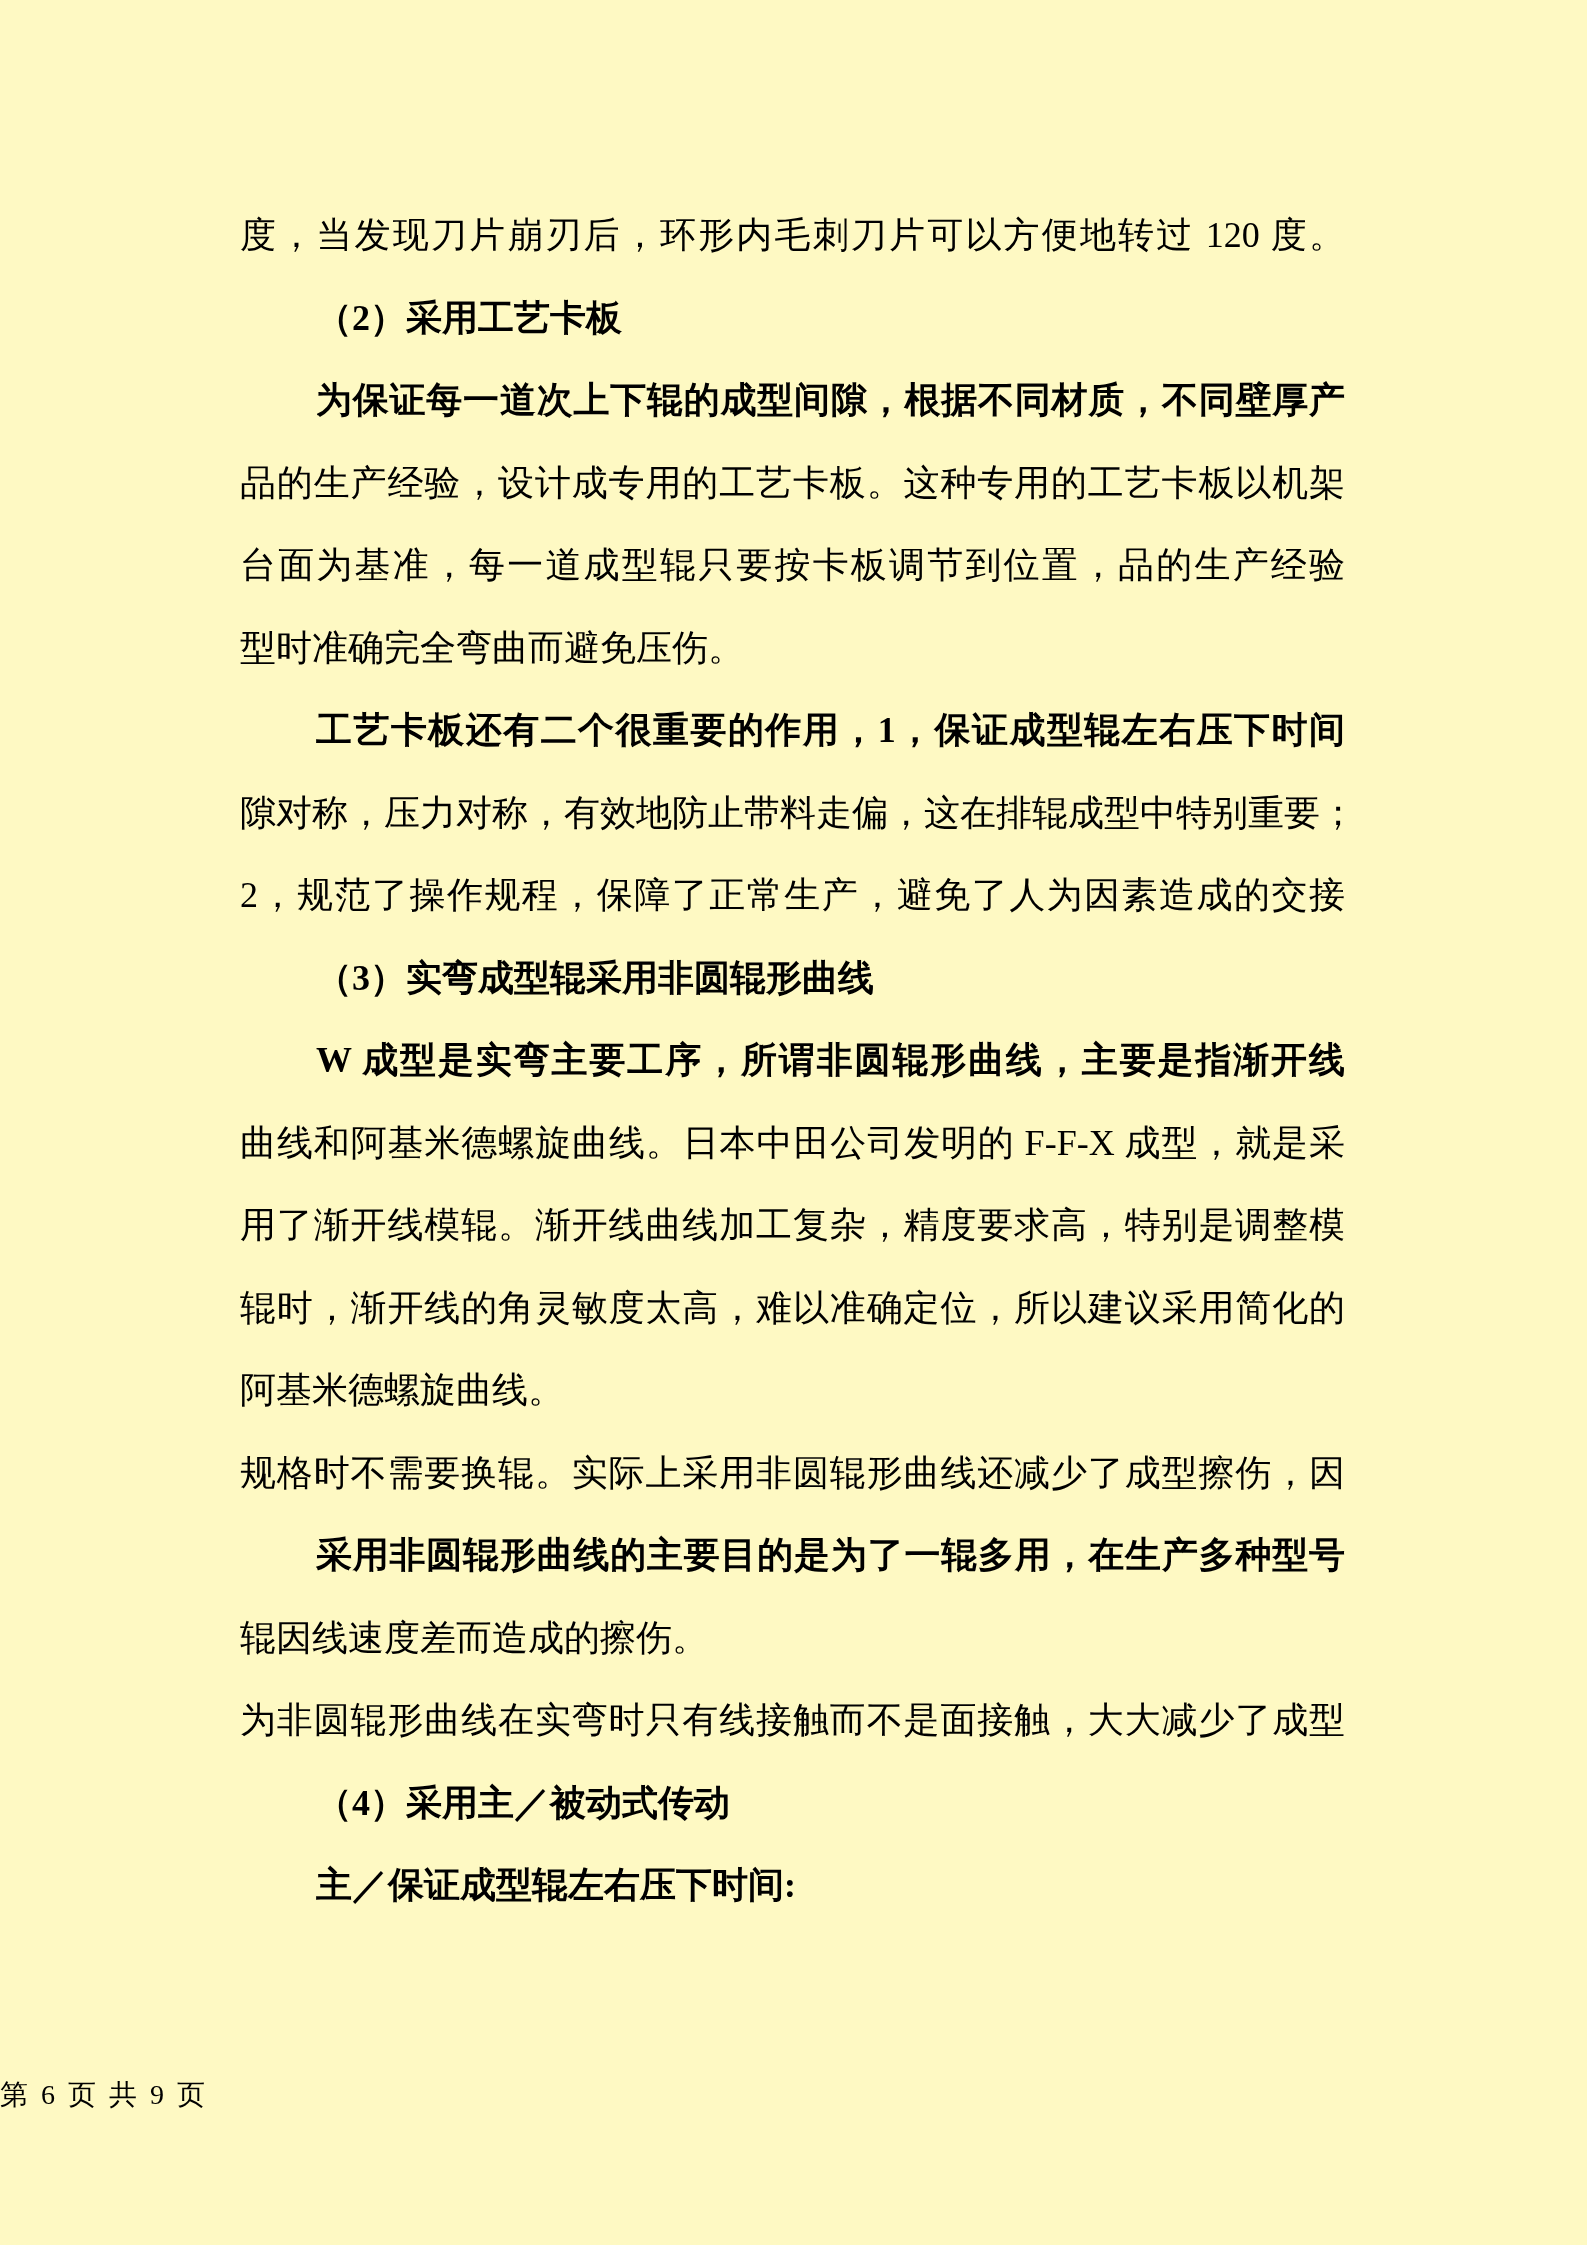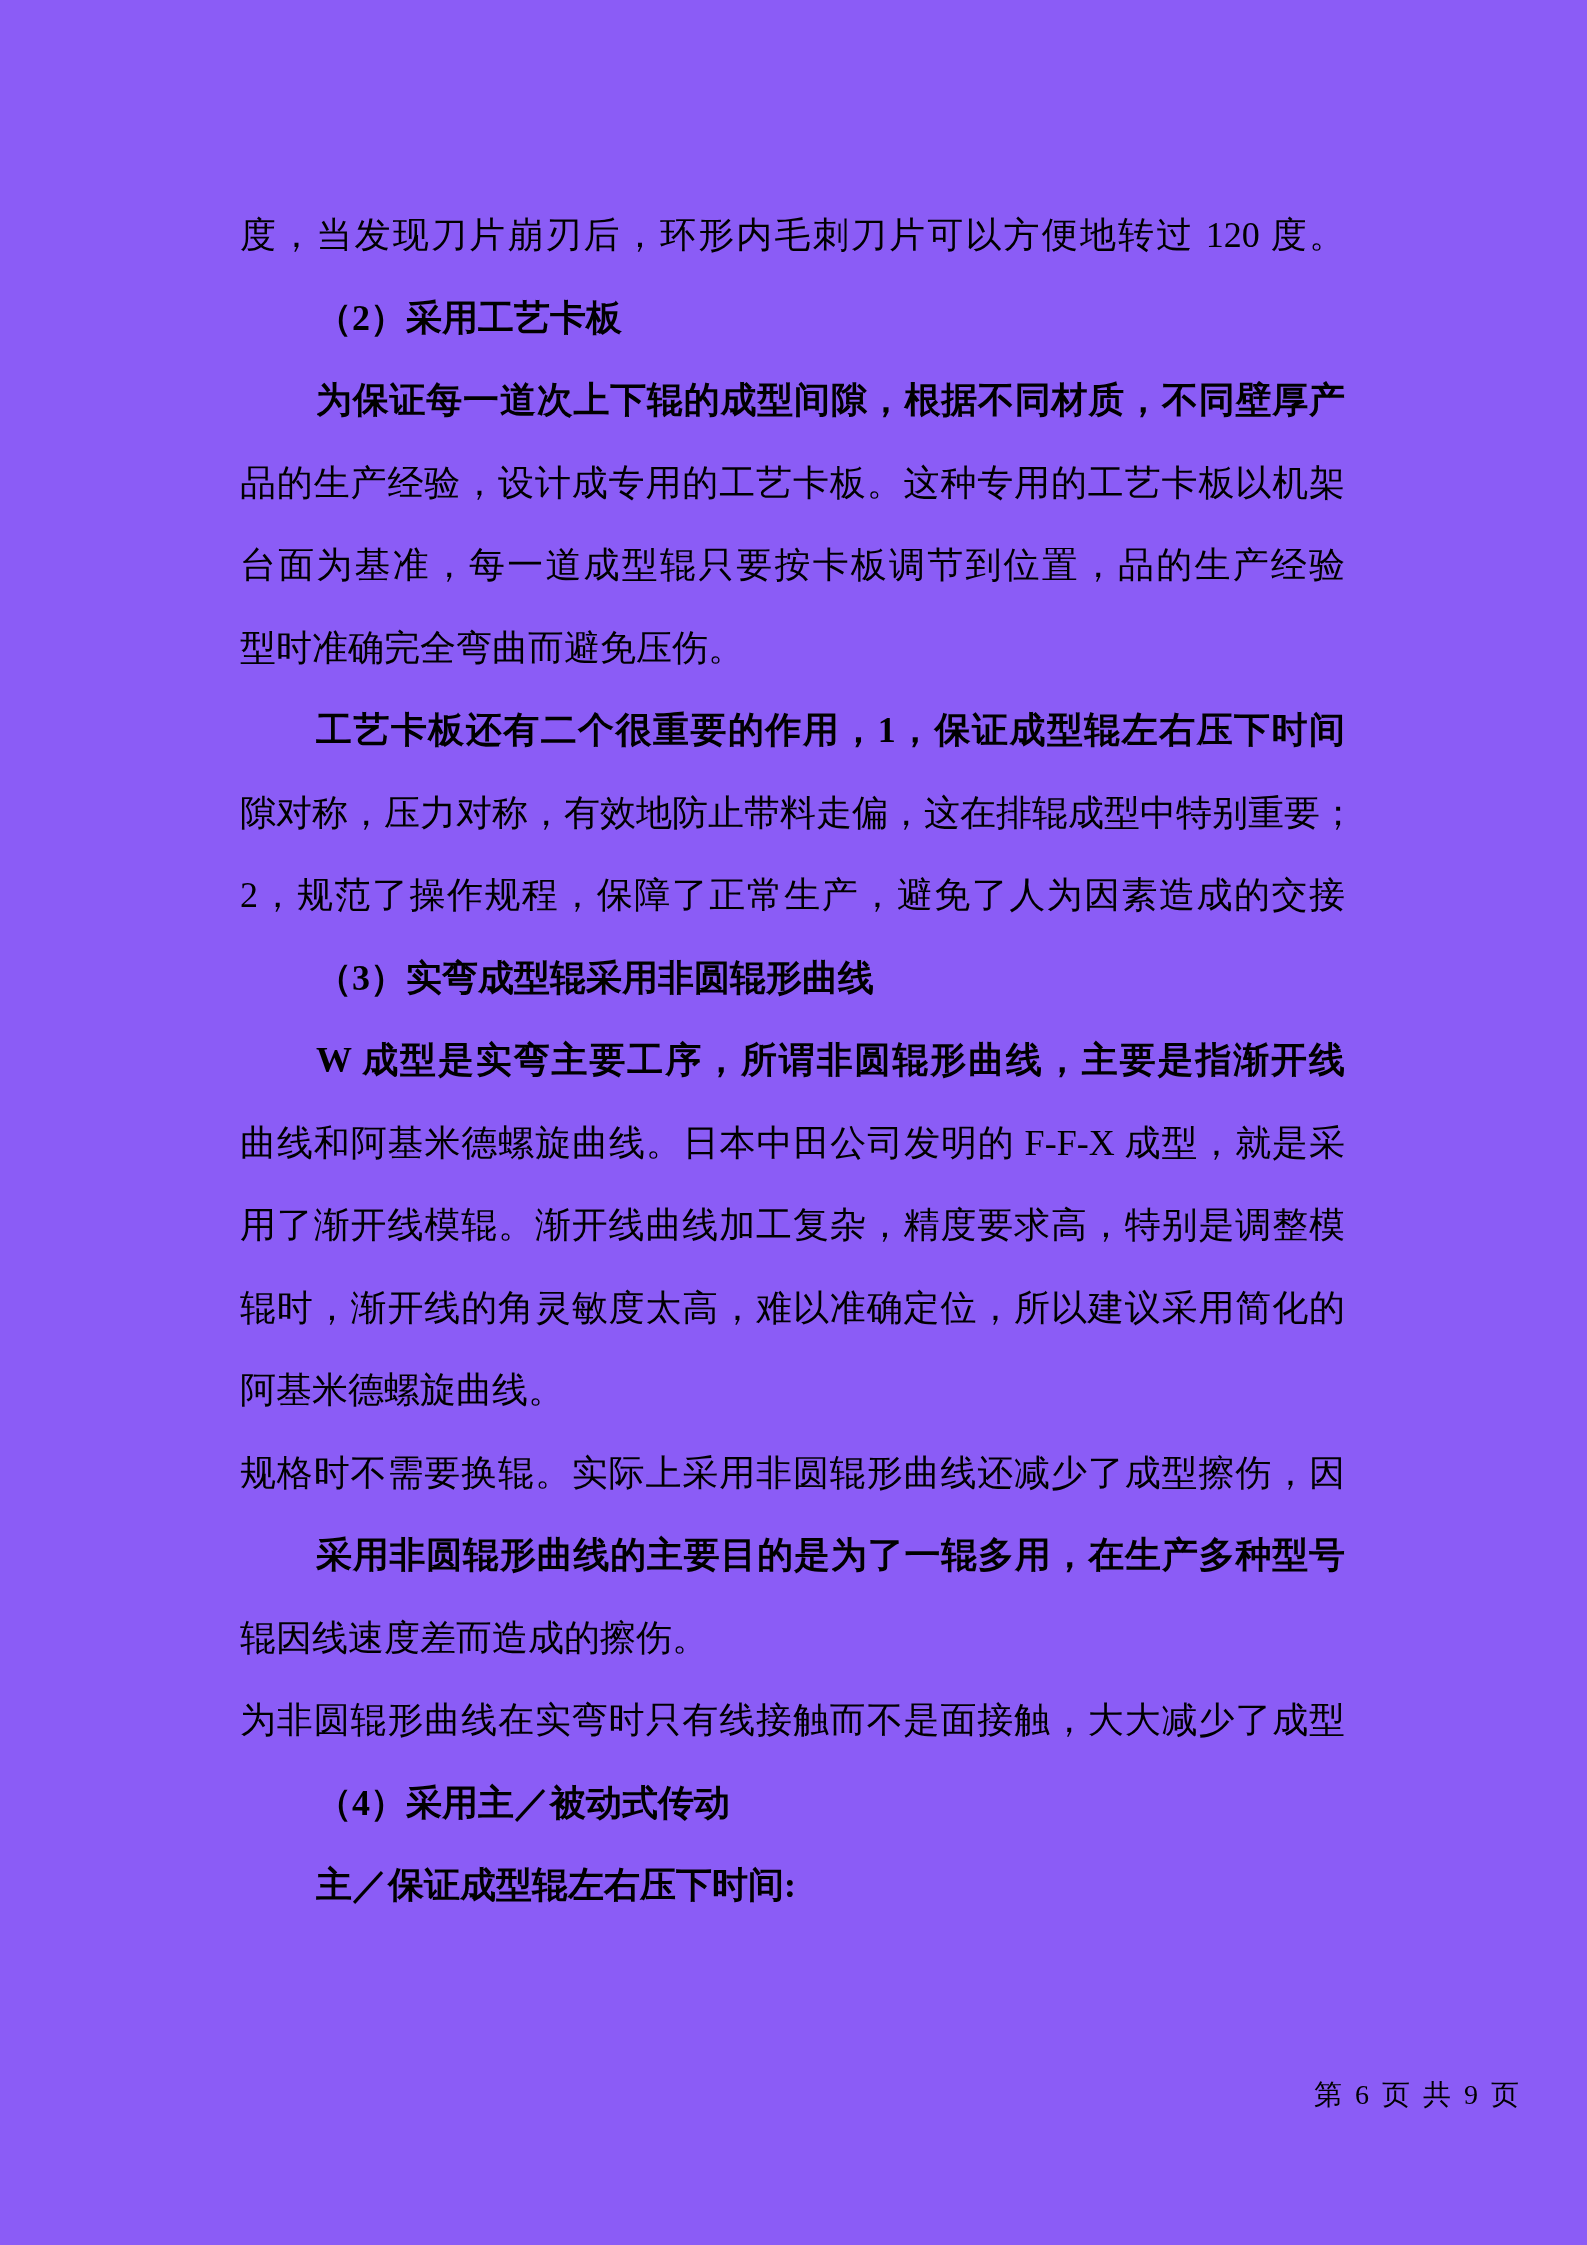--- a/index.html
+++ b/index.html
@@ -11,21 +11,21 @@
     height: 2245px;
     background: #ffffff;
     position: relative;
     font-family: "Liberation Serif", "DejaVu Serif", serif;
     color: #000000;
     overflow: hidden;
   }
   .page {
     position: absolute;
     inset: 0;
-    background: #8b5cf6;
+    background: #fef9c3;
   }
   .content {
     position: absolute;
     left: 240px;
     top: 194px;
     width: 1105px;
   }
   .line {
     font-size: 36px;
     height: 82.5px;
@@ -42,21 +42,21 @@
     text-align-last: justify;
     text-justify: inter-character;
   }
   .footer {
     position: absolute;
     left: 0;
     top: 2072px;
     width: 1522px;
     height: 46px;
     line-height: 46px;
-    text-align: right;
+    text-align: left;
     font-size: 28px;
     letter-spacing: 3px;
   }
 </style>
 </head>
 <body>
 
 <div class="page">
   <div class="content" id="text-content">
       <div class="line fill">度，当发现刀片崩刃后，环形内毛刺刀片可以方便地转过 120 度。</div>

